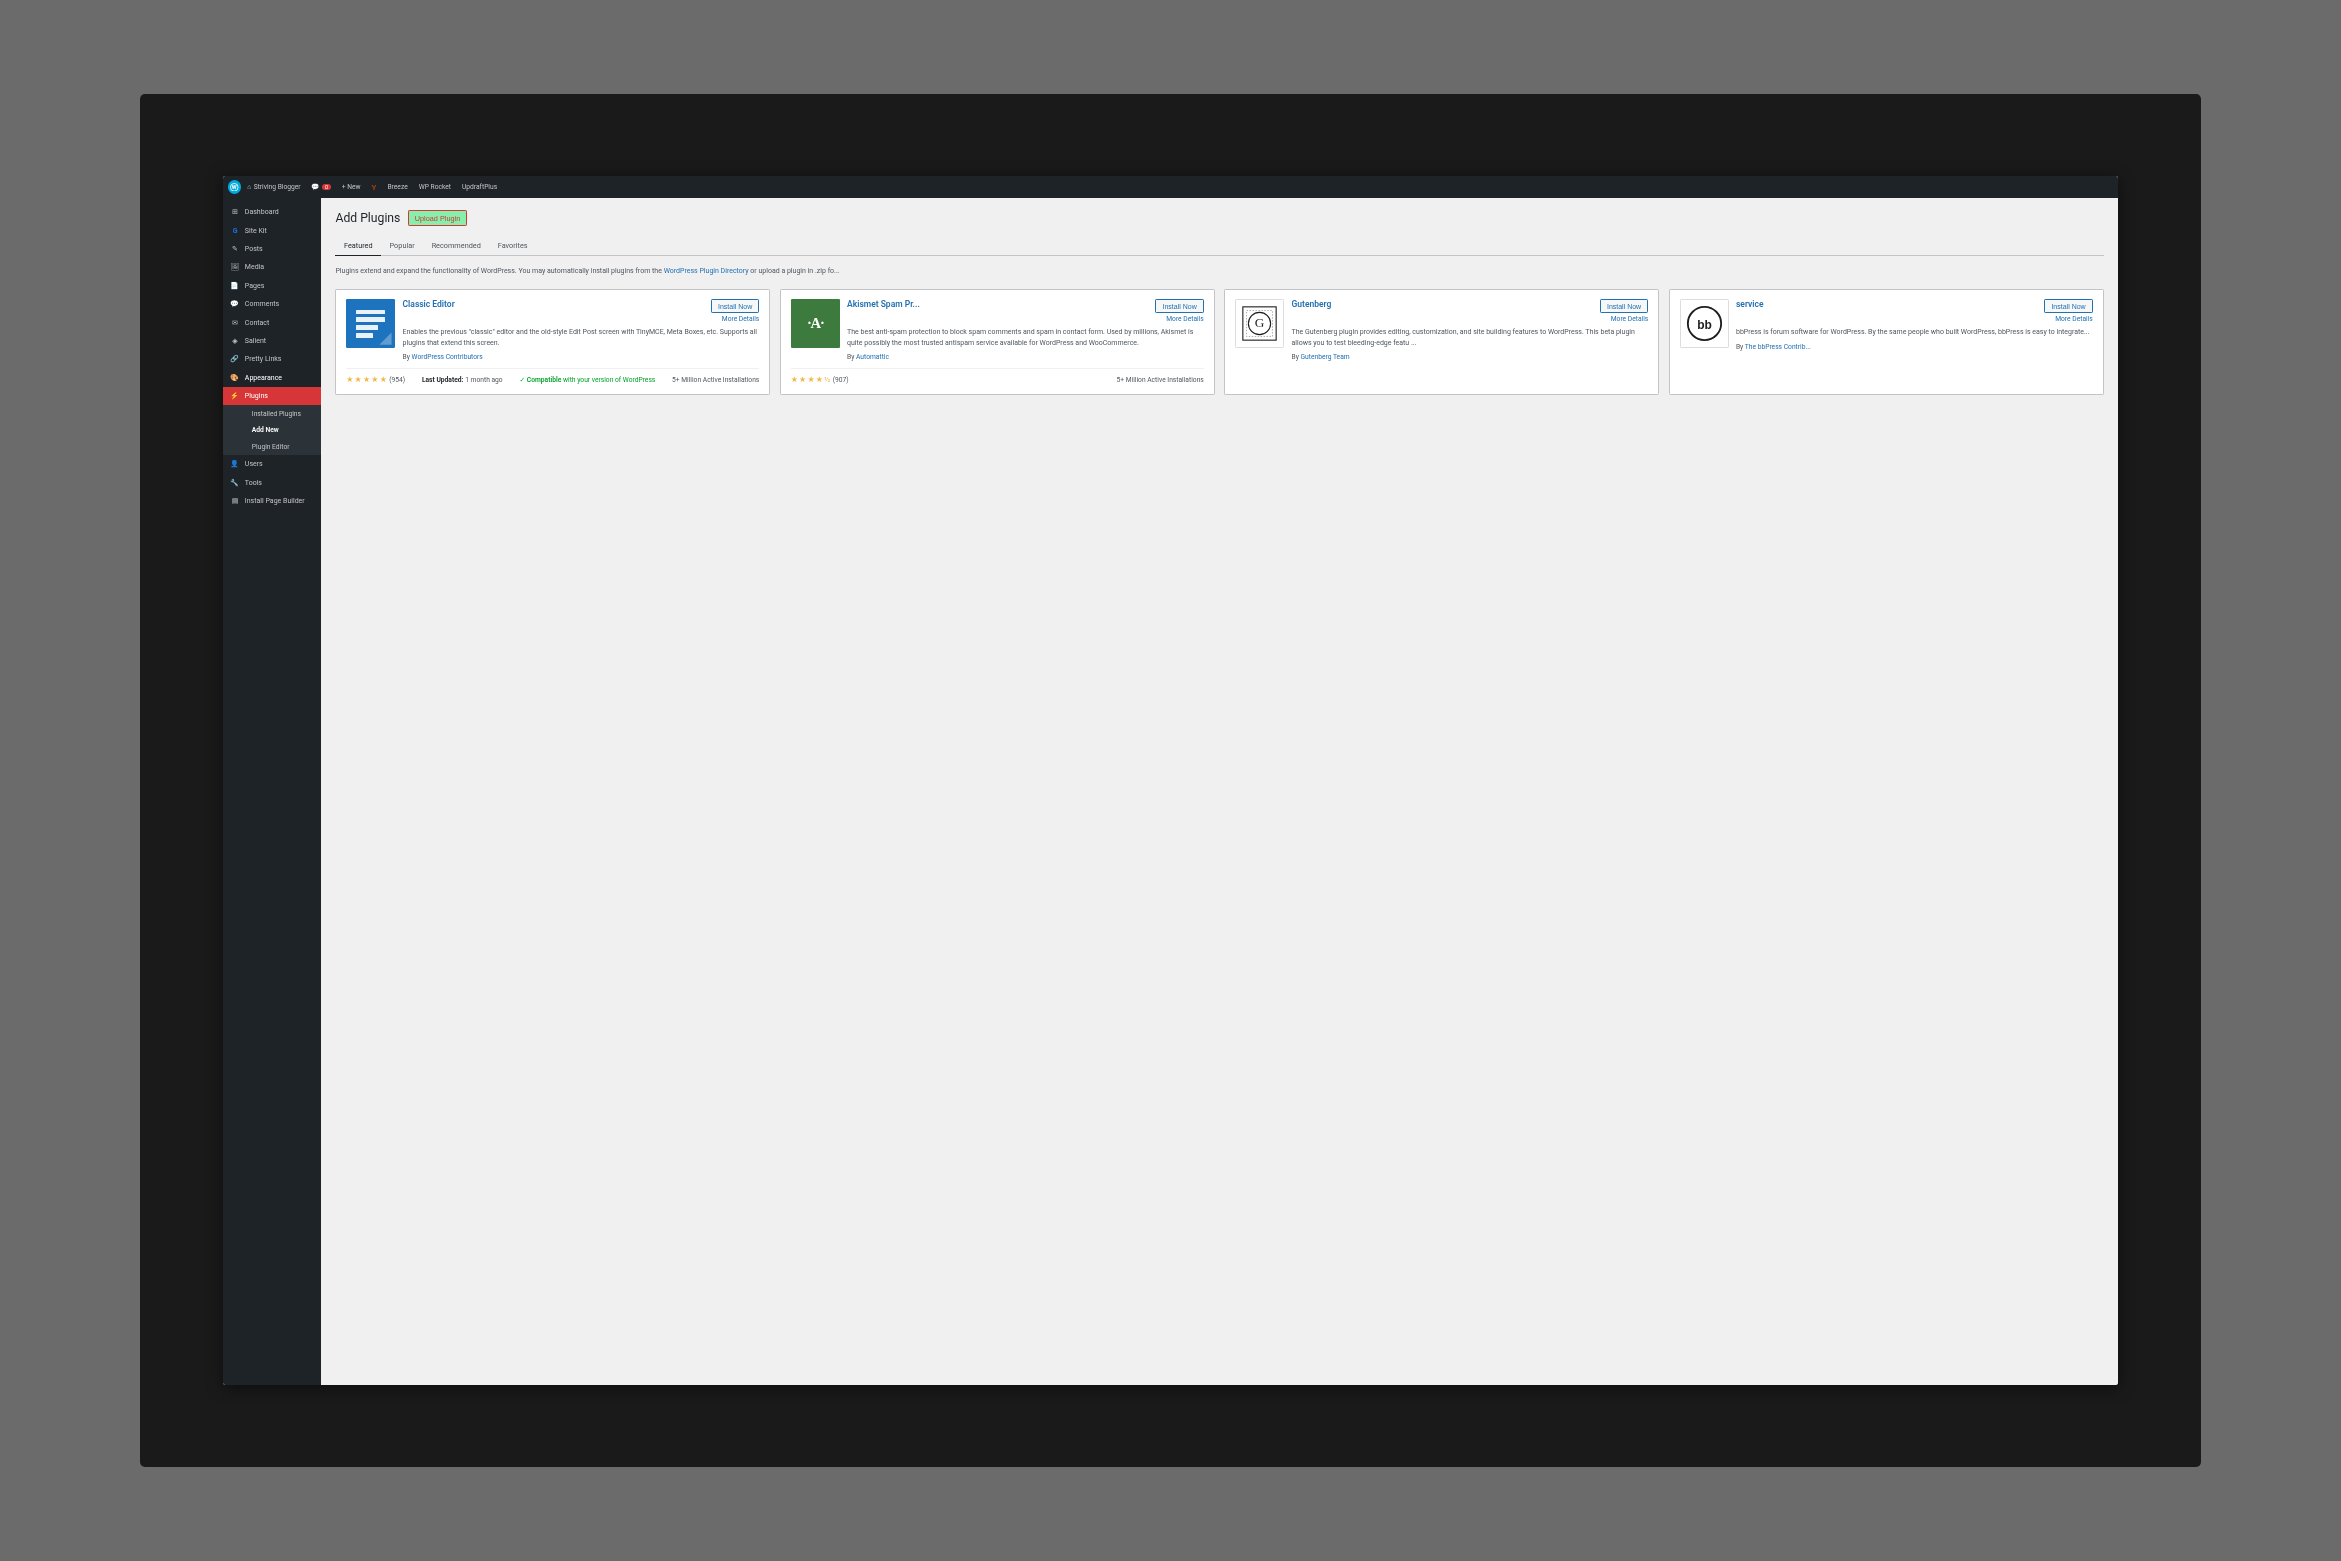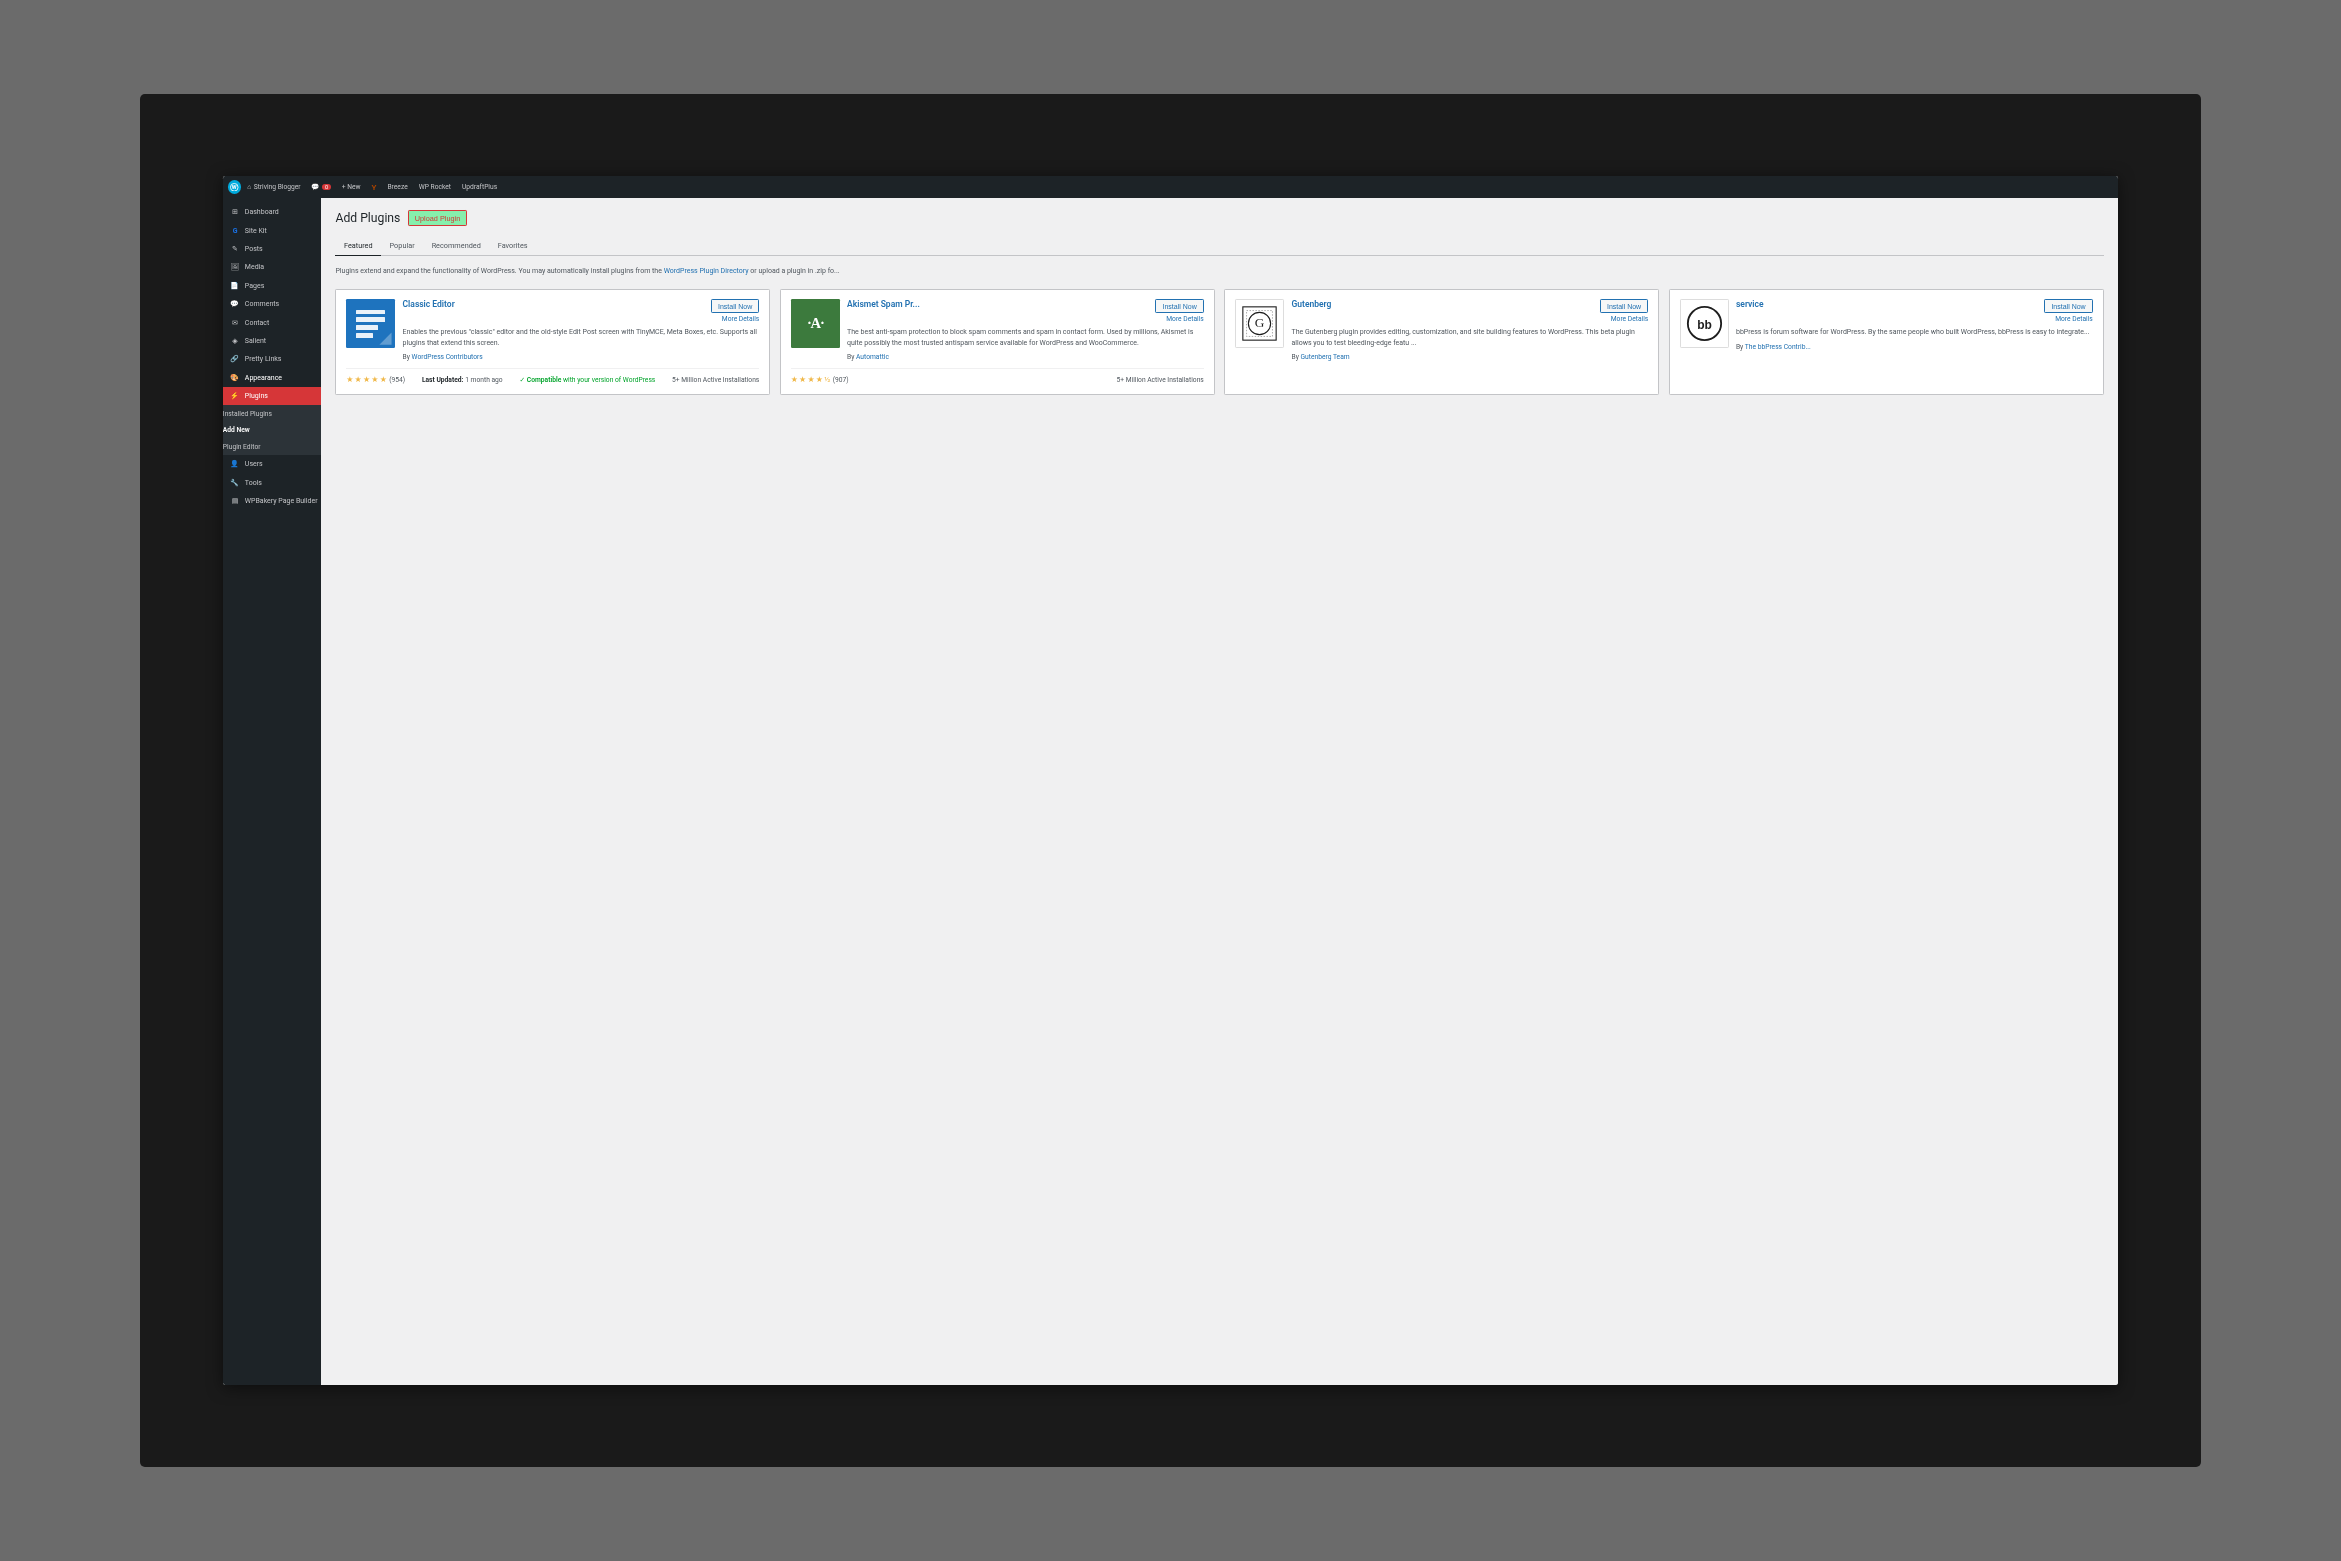--- a/index.html
+++ b/index.html
@@ -124,21 +124,21 @@
       align-items: center;
       justify-content: center;
       flex-shrink: 0;
     }
 
     .sidebar-submenu {
       background: #2c3338;
     }
 
     .sidebar-submenu .sidebar-item {
-      padding-left: 0;
+      padding-left: 29px;
       font-size: 6.7px;
       color: #c3c4c7;
     }
 
     .sidebar-submenu .sidebar-item.highlighted {
       color: #fff;
       font-weight: 600;
     }
 
     
@@ -548,21 +548,21 @@
         <div class="sidebar-item">
           <span class="sidebar-icon">👤</span>
           <span>Users</span>
         </div>
         <div class="sidebar-item">
           <span class="sidebar-icon">🔧</span>
           <span>Tools</span>
         </div>
         <div class="sidebar-item">
           <span class="sidebar-icon">▤</span>
-          <span>WPBakery Page Builder</span>
+          <span>Install Page Builder</span>
         </div>
       </div>
 
       <div class="content-area">
 
         <div class="page-header">
           <h1 class="page-title">Add Plugins</h1>
           <button class="upload-plugin-btn">Upload Plugin</button>
         </div>
 

